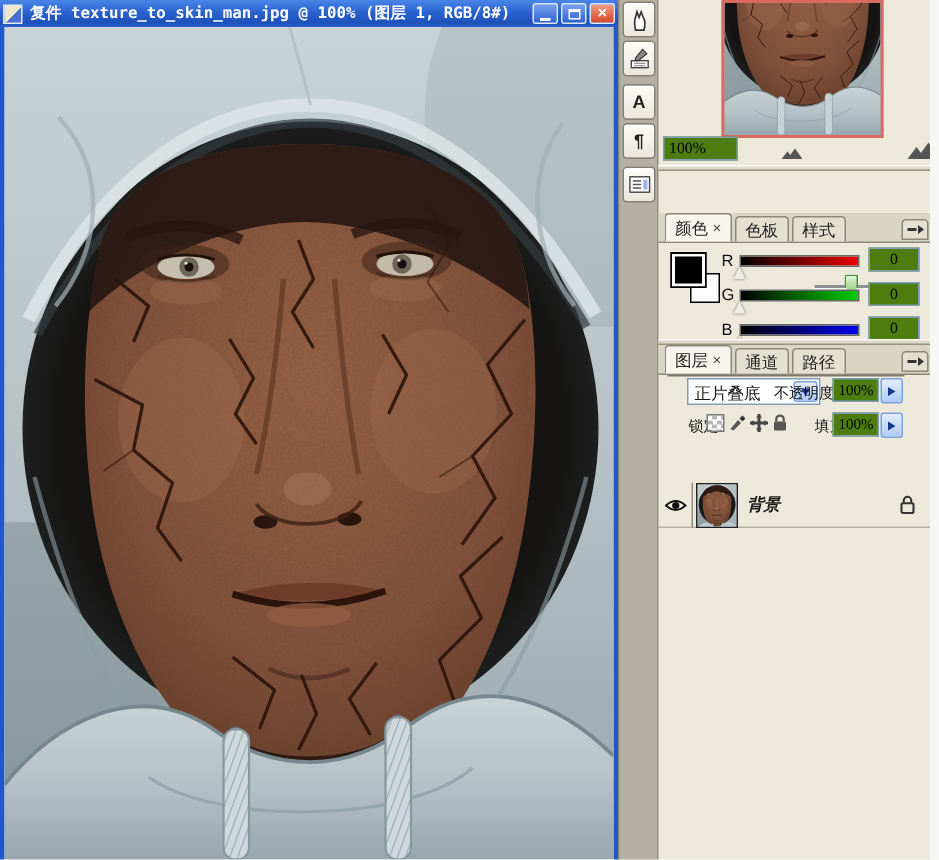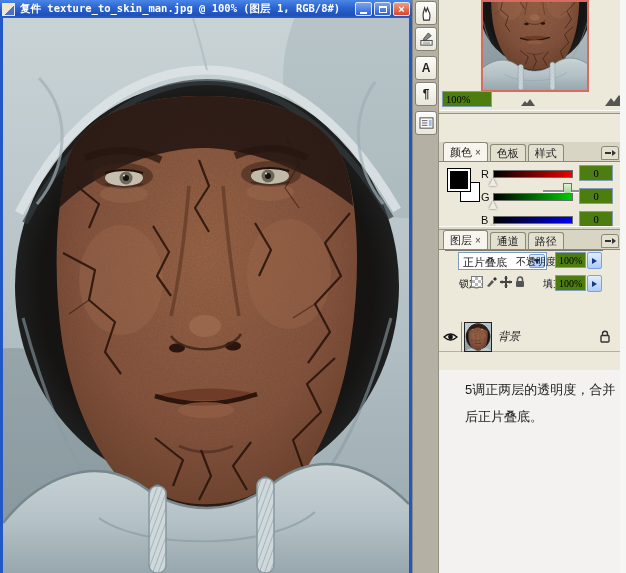--- a/index.html
+++ b/index.html
@@ -109,21 +109,21 @@
   .lock-ico{position:absolute;top:3px;width:12px;height:12px;display:flex;align-items:center;justify-content:center;}
   .checker-ico{background:repeating-conic-gradient(#b9b9b9 0 25%,#fff 0 50%) 0 0/6px 6px;border:1px solid #7d7d7d;box-sizing:border-box;}
   .layer-row{position:absolute;left:0;width:182px;height:30px;border-bottom:1px solid #b3b0a0;box-sizing:border-box;display:flex;align-items:center;}
   .layer-row.selected{background:#2f63c4;color:#fff;}
   .eye-cell{width:22px;height:30px;border-right:1px solid #8f8c7c;display:flex;align-items:center;justify-content:center;flex:0 0 auto;}
   .thumb-cell{width:26px;height:28px;margin-left:3px;position:relative;flex:0 0 auto;
     background:repeating-conic-gradient(#cfcfcf 0 25%,#fff 0 50%) 0 0/8px 8px;outline:1px solid #222;}
   .thumb-cell.solid{background:#888;}
   .thumb-cell svg{position:absolute;left:0;top:0;}
   .layer-name{margin-left:7px;font-size:11px;white-space:nowrap;}
-  .layer-name.italic{font-style:italic;}
+  .layer-name.italic{font-style:italic;font-weight:bold;}
   .row-lock{position:absolute;right:10px;top:8px;}
 
   
   .caption-area{position:absolute;left:0;top:370px;width:182px;height:203px;background:#f3f2f0;box-sizing:border-box;
     padding:6px 4px 0 26px;}
   .caption-text{display:inline-block;width:152px;font-size:13px;line-height:27px;color:#1c1c1c;
     font-family:"Liberation Sans","DejaVu Sans",sans-serif;}
 </style>
 </head>
 <body>
@@ -433,19 +433,16 @@
         <span class="layer-name italic">背景</span>
         <span class="row-lock">
           <svg width="12" height="13" viewBox="0 0 12 13">
               <rect x="2" y="5.5" width="8" height="6.5" rx="1" fill="none" stroke="#333" stroke-width="1.4"></rect>
               <path d="M3.5,5.5 V3.7 a2.5,2.5 0 0 1 5,0 V5.5" fill="none" stroke="#333" stroke-width="1.4"></path>
             </svg>
         </span>
       </div>
     </div>
 
-    <div class="caption-area">
-      <span class="caption-text">5调正两层的透明度，合并后正片叠底。</span>
-    </div>
   </div>
 
   <div class="right-strip"></div>
 </div>
 
 </body></html>

